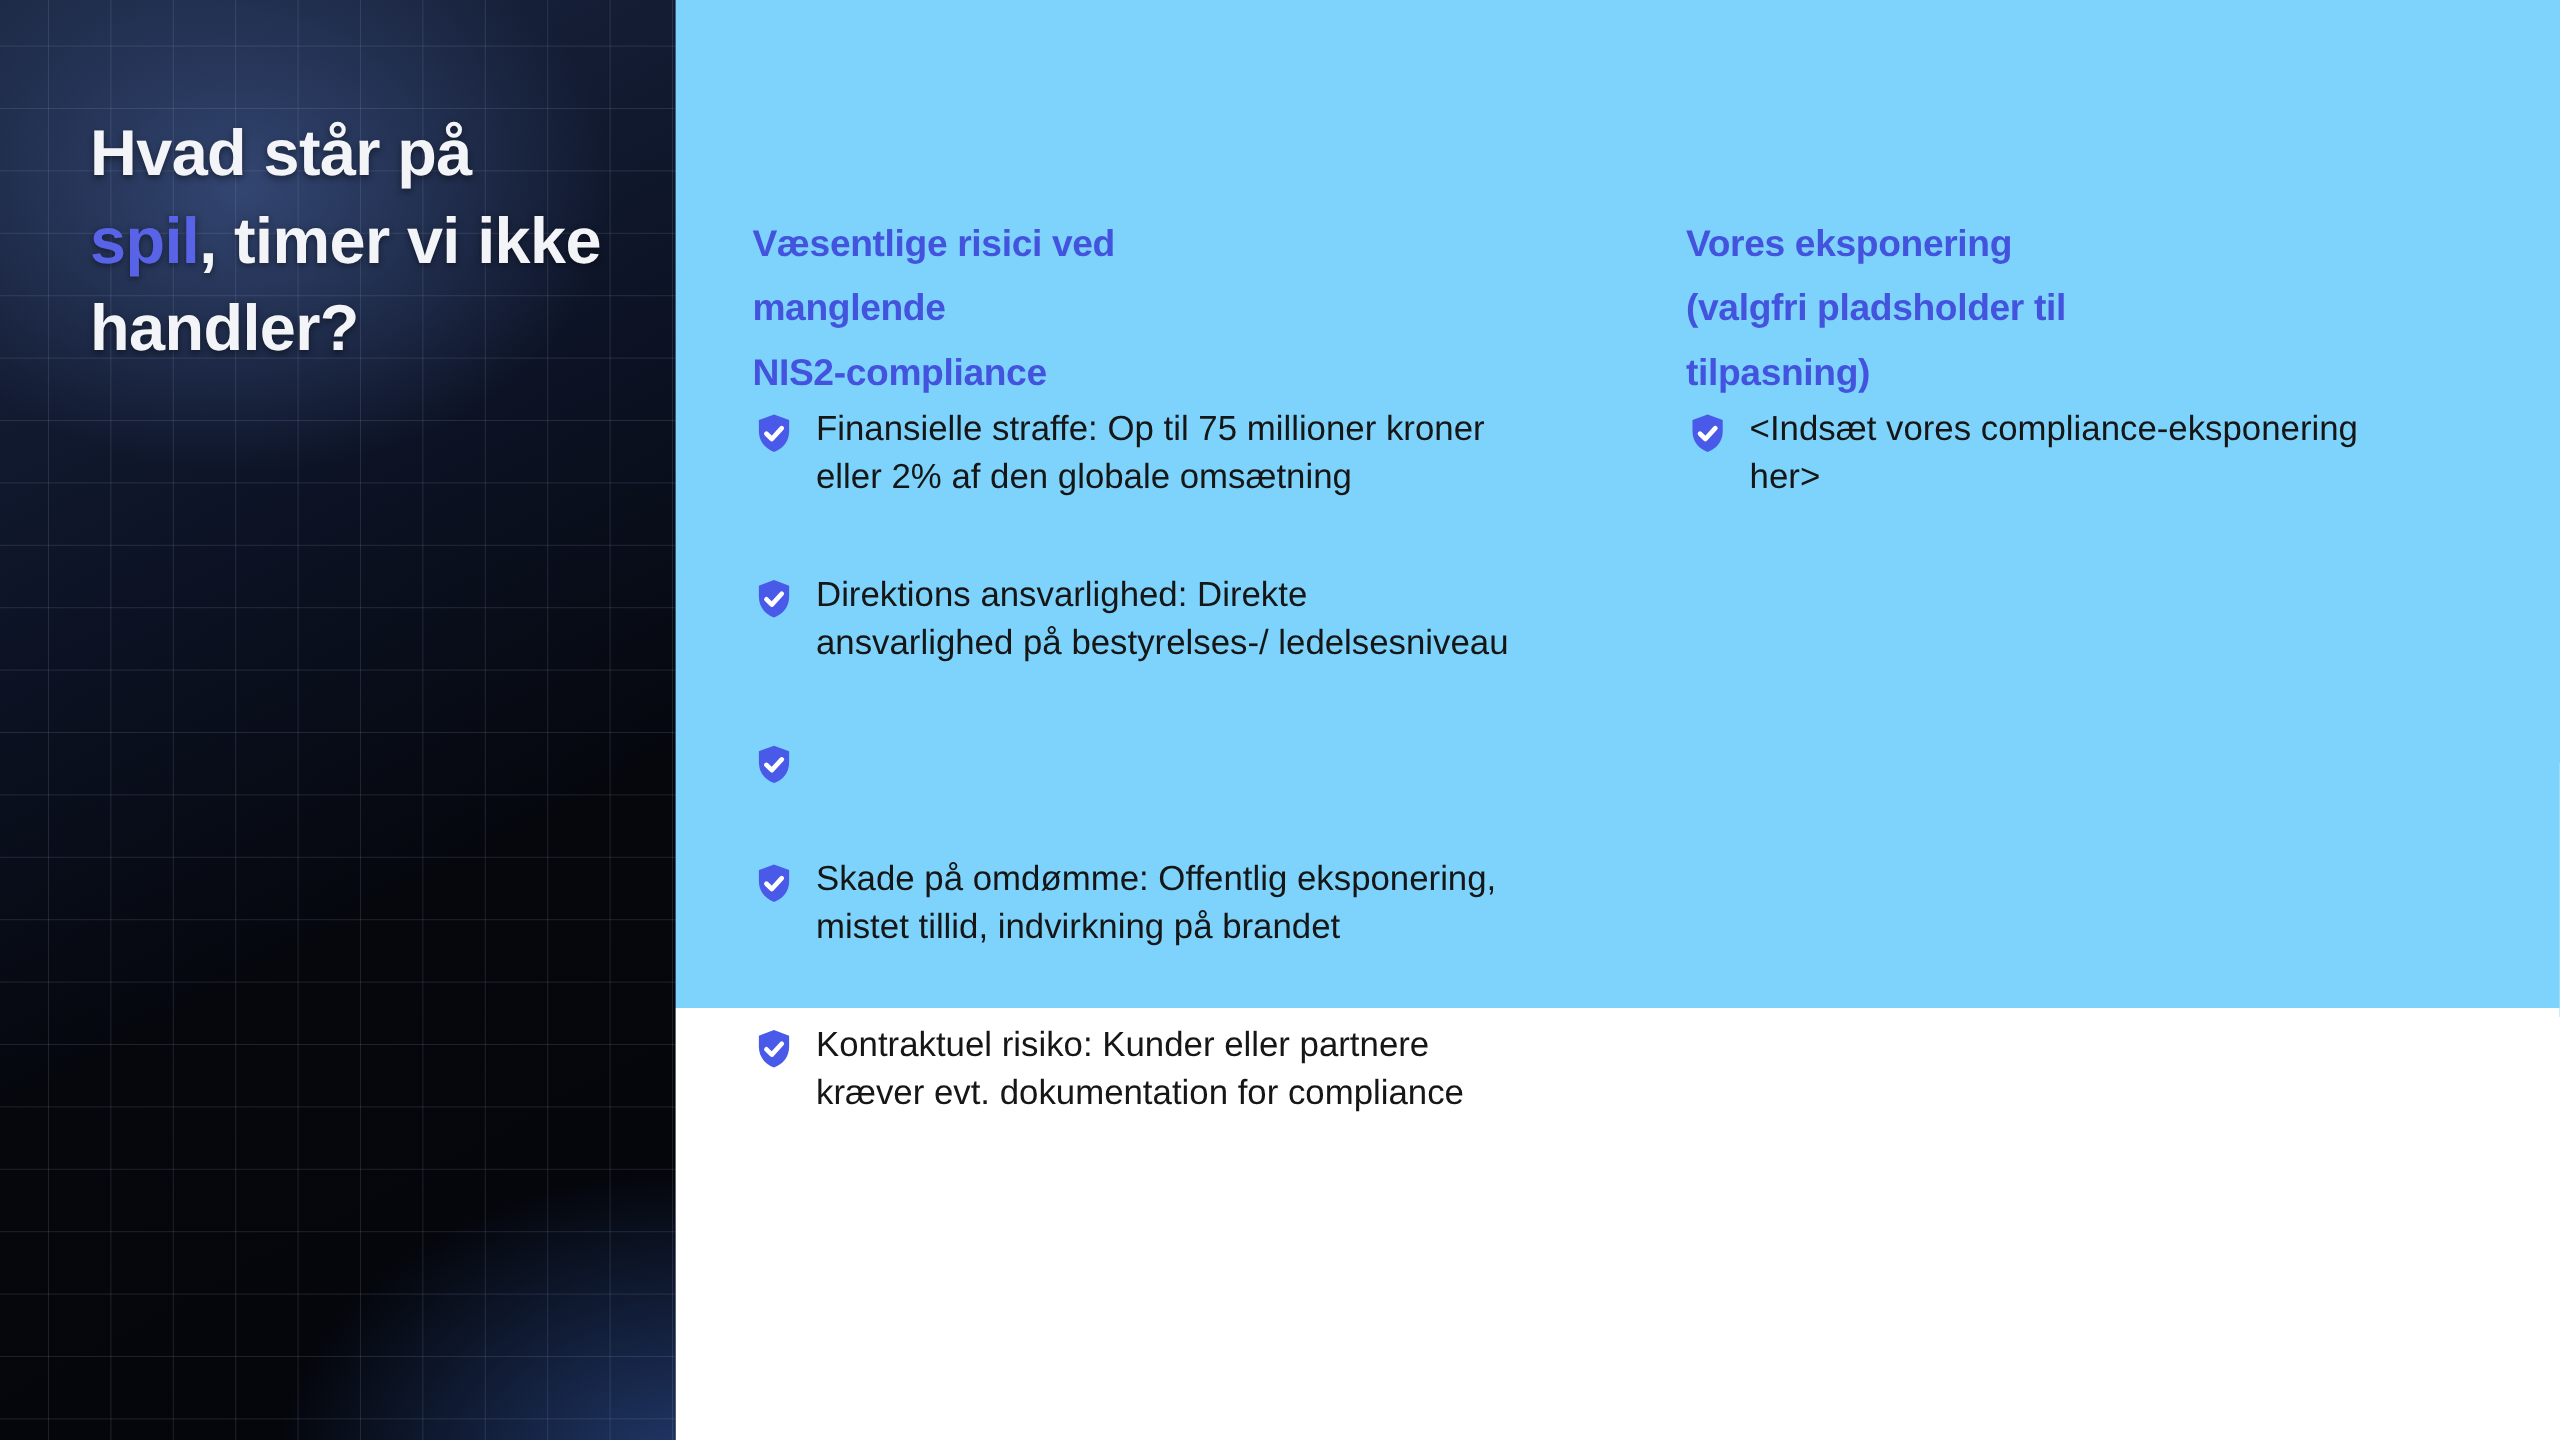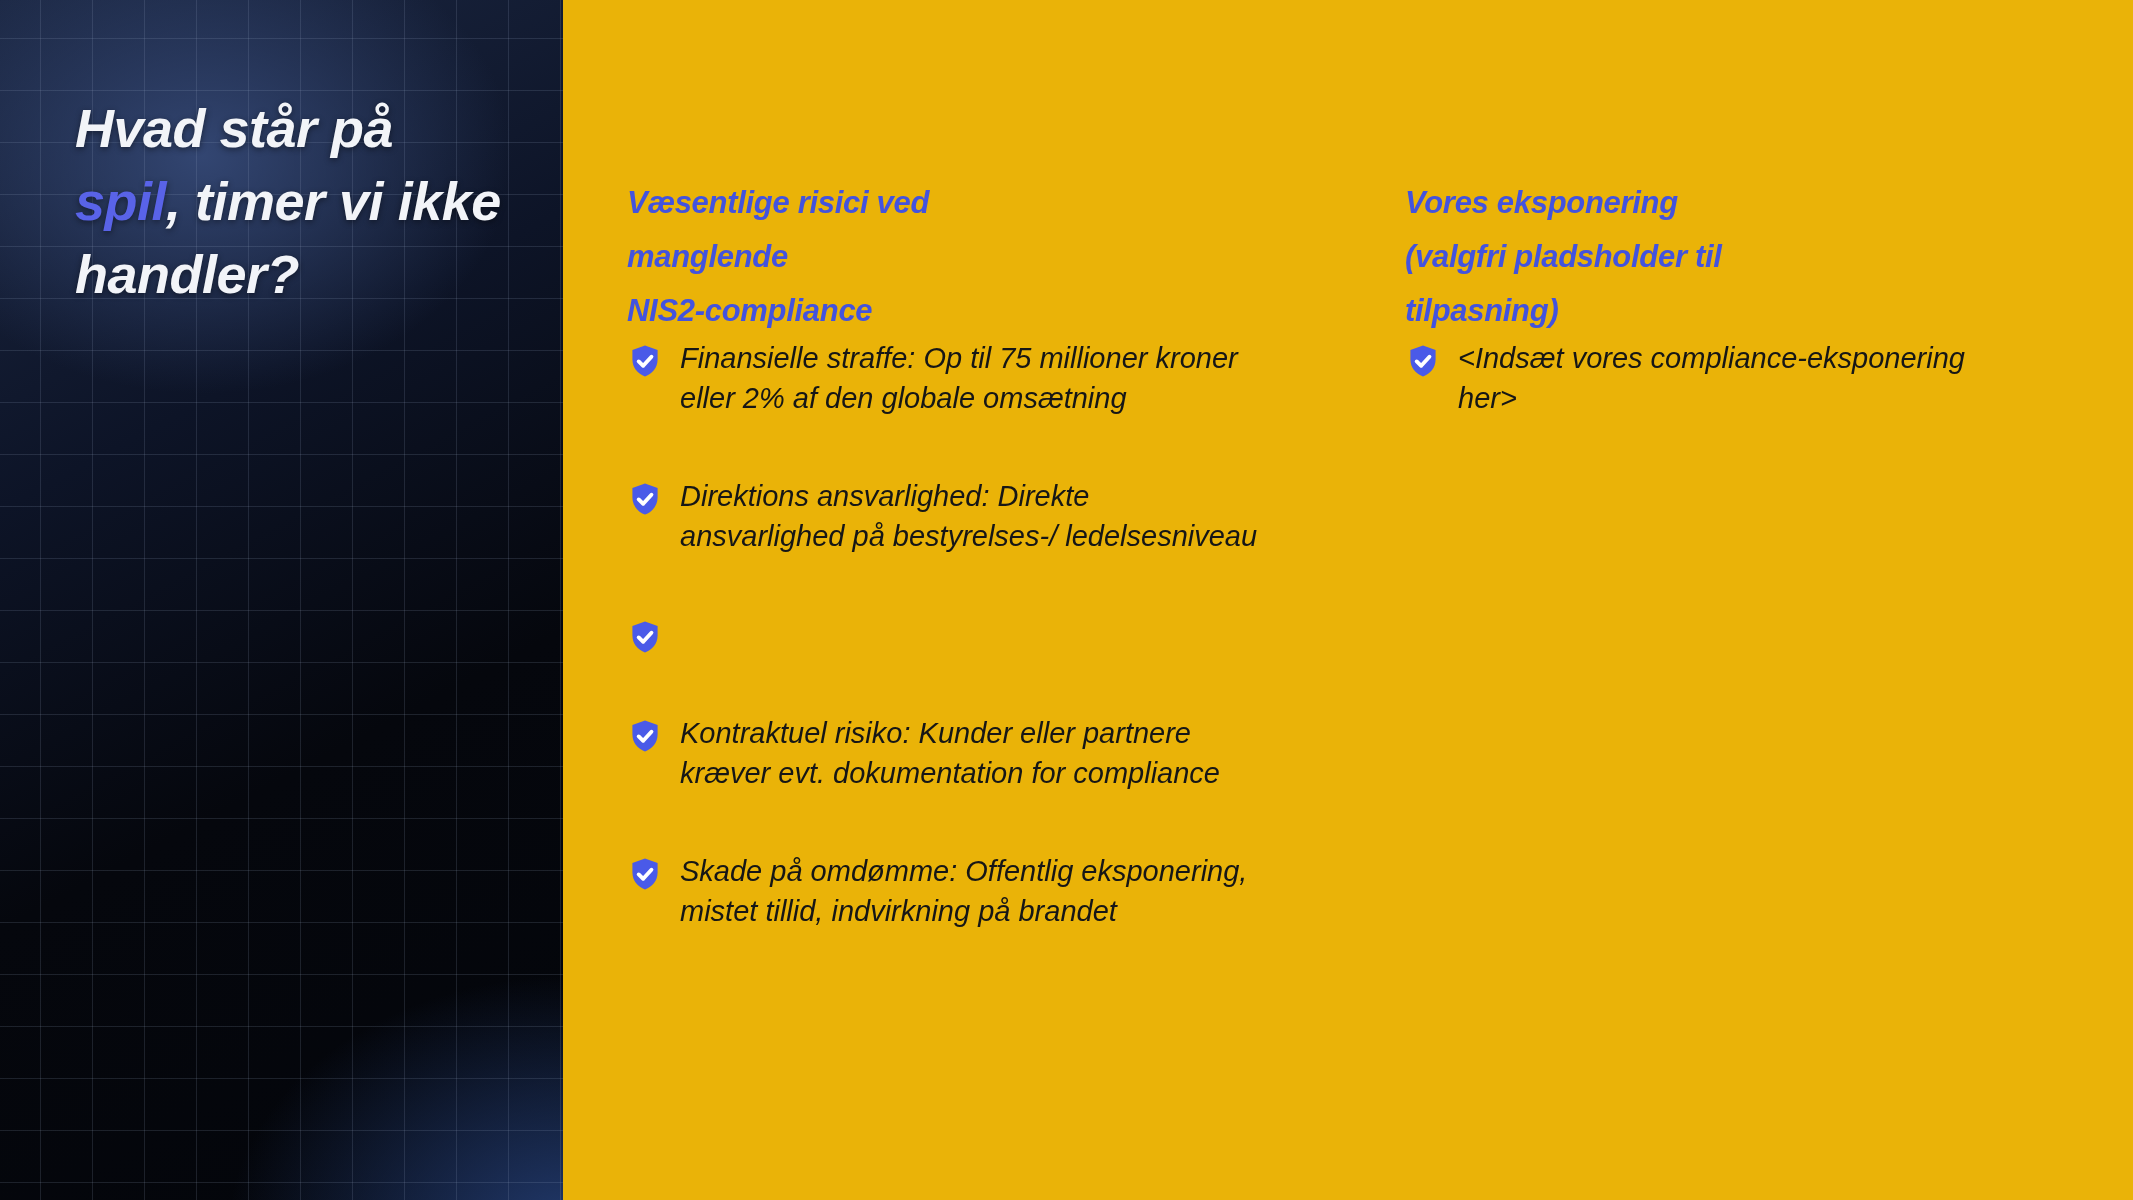--- a/index.html
+++ b/index.html
@@ -5,23 +5,22 @@
   * { margin: 0; padding: 0; box-sizing: border-box; }
   html, body { width: 2133px; height: 1200px; }
   body {
     font-family: "Liberation Sans", sans-serif;
     background: #ffffff;
     overflow: hidden;
   }
   .slide {
     position: relative;
     width: 2133px;
-    height: 1200px;
-    background: #eab308;
-    font-style: italic;
+    height: 840px;
+    background: #7dd3fc;
   }
 
   
   .sidebar {
     position: absolute;
     left: 0; top: 0;
     width: 563px; height: 1200px;
     background:
       radial-gradient(ellipse 430px 330px at 36% 13%, rgba(54, 74, 120, 0.90), rgba(54, 74, 120, 0) 72%),
       radial-gradient(ellipse 560px 420px at 102% 103%, rgba(40, 68, 128, 0.85), rgba(40, 68, 128, 0) 62%),
@@ -121,29 +120,29 @@
           <path d="M12 1.6 L20.4 4.7 V10.9 C20.4 16.6 16.9 20.6 12 22.4 C7.1 20.6 3.6 16.6 3.6 10.9 V4.7 Z" fill="#4a5ae8"></path>
           <path d="M7.8 12.3 L10.8 15.2 L16.3 9.2" fill="none" stroke="#ffffff" stroke-width="2.6" stroke-linecap="round" stroke-linejoin="round"></path>
         </svg>
       </div>
 
       <div class="item">
         <svg class="shield" viewBox="0 0 24 24">
           <path d="M12 1.6 L20.4 4.7 V10.9 C20.4 16.6 16.9 20.6 12 22.4 C7.1 20.6 3.6 16.6 3.6 10.9 V4.7 Z" fill="#4a5ae8"></path>
           <path d="M7.8 12.3 L10.8 15.2 L16.3 9.2" fill="none" stroke="#ffffff" stroke-width="2.6" stroke-linecap="round" stroke-linejoin="round"></path>
         </svg>
-        <div class="item-text">Kontraktuel risiko: Kunder eller partnere<br>kræver evt. dokumentation for compliance</div>
+        <div class="item-text">Skade på omdømme: Offentlig eksponering,<br>mistet tillid, indvirkning på brandet</div>
       </div>
 
       <div class="item">
         <svg class="shield" viewBox="0 0 24 24">
           <path d="M12 1.6 L20.4 4.7 V10.9 C20.4 16.6 16.9 20.6 12 22.4 C7.1 20.6 3.6 16.6 3.6 10.9 V4.7 Z" fill="#4a5ae8"></path>
           <path d="M7.8 12.3 L10.8 15.2 L16.3 9.2" fill="none" stroke="#ffffff" stroke-width="2.6" stroke-linecap="round" stroke-linejoin="round"></path>
         </svg>
-        <div class="item-text">Skade på omdømme: Offentlig eksponering,<br>mistet tillid, indvirkning på brandet</div>
+        <div class="item-text">Kontraktuel risiko: Kunder eller partnere<br>kræver evt. dokumentation for compliance</div>
       </div>
 
     </div>
   </div>
 
   <div class="col col-exposure">
     <div class="col-heading">Vores eksponering<br>(valgfri pladsholder til<br>tilpasning)</div>
     <div class="items">
 
       <div class="item">

